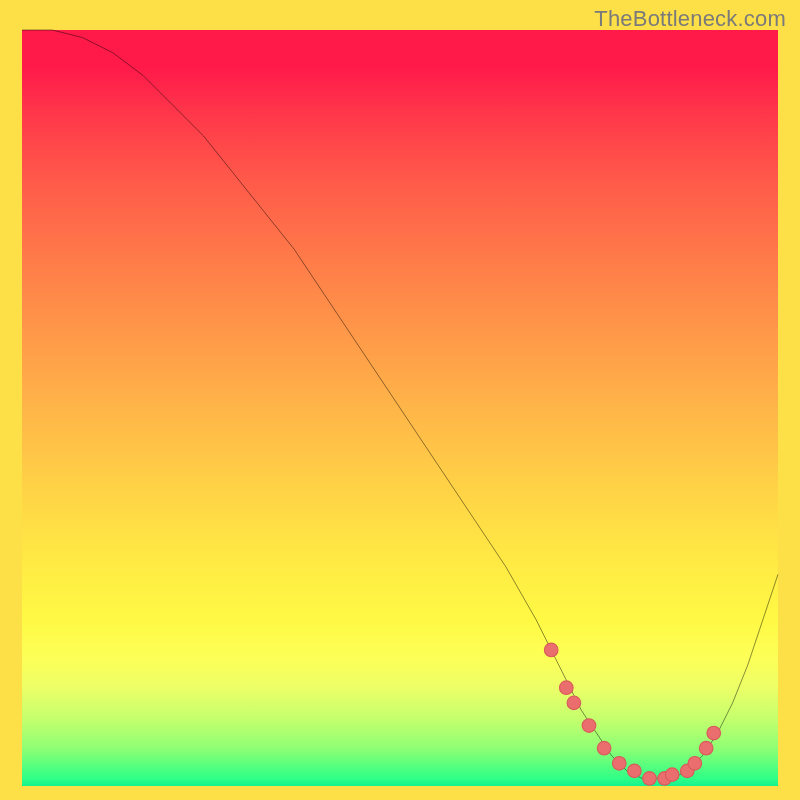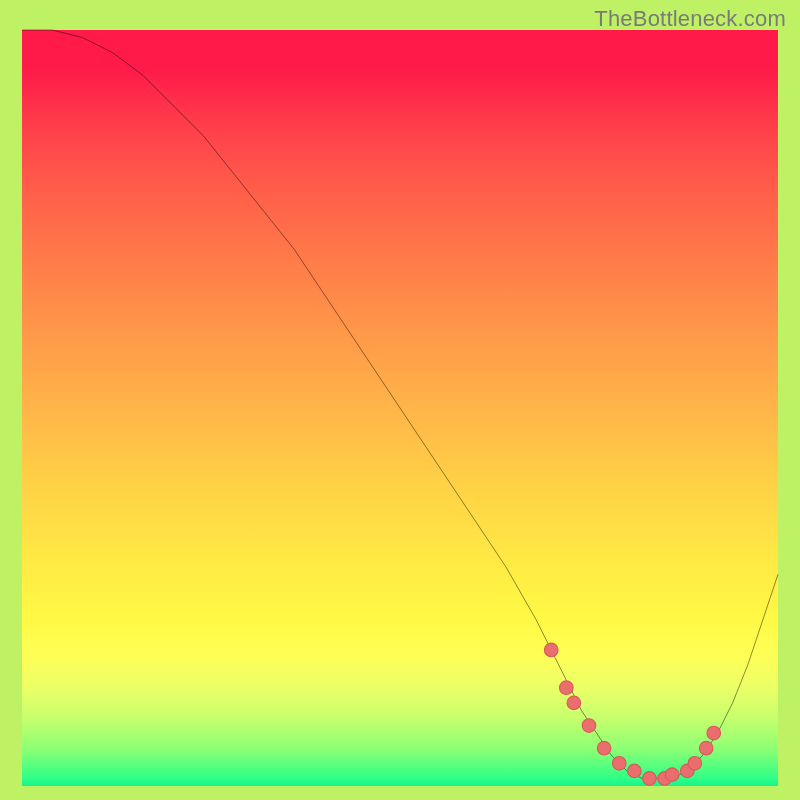--- a/index.html
+++ b/index.html
@@ -8,21 +8,21 @@
     width: 800px;
     height: 800px;
     background: #000;
     font-family: Arial, Helvetica, sans-serif;
     overflow: hidden;
   }
   .frame {
     position: relative;
     width: 800px;
     height: 800px;
-    background: #bef264;
+    background: #fde047;
   }
   .watermark {
     position: absolute;
     top: 6px;
     right: 14px;
     color: #7a7a7a;
     font-size: 22px;
     letter-spacing: 0.2px;
     z-index: 10;
   }

